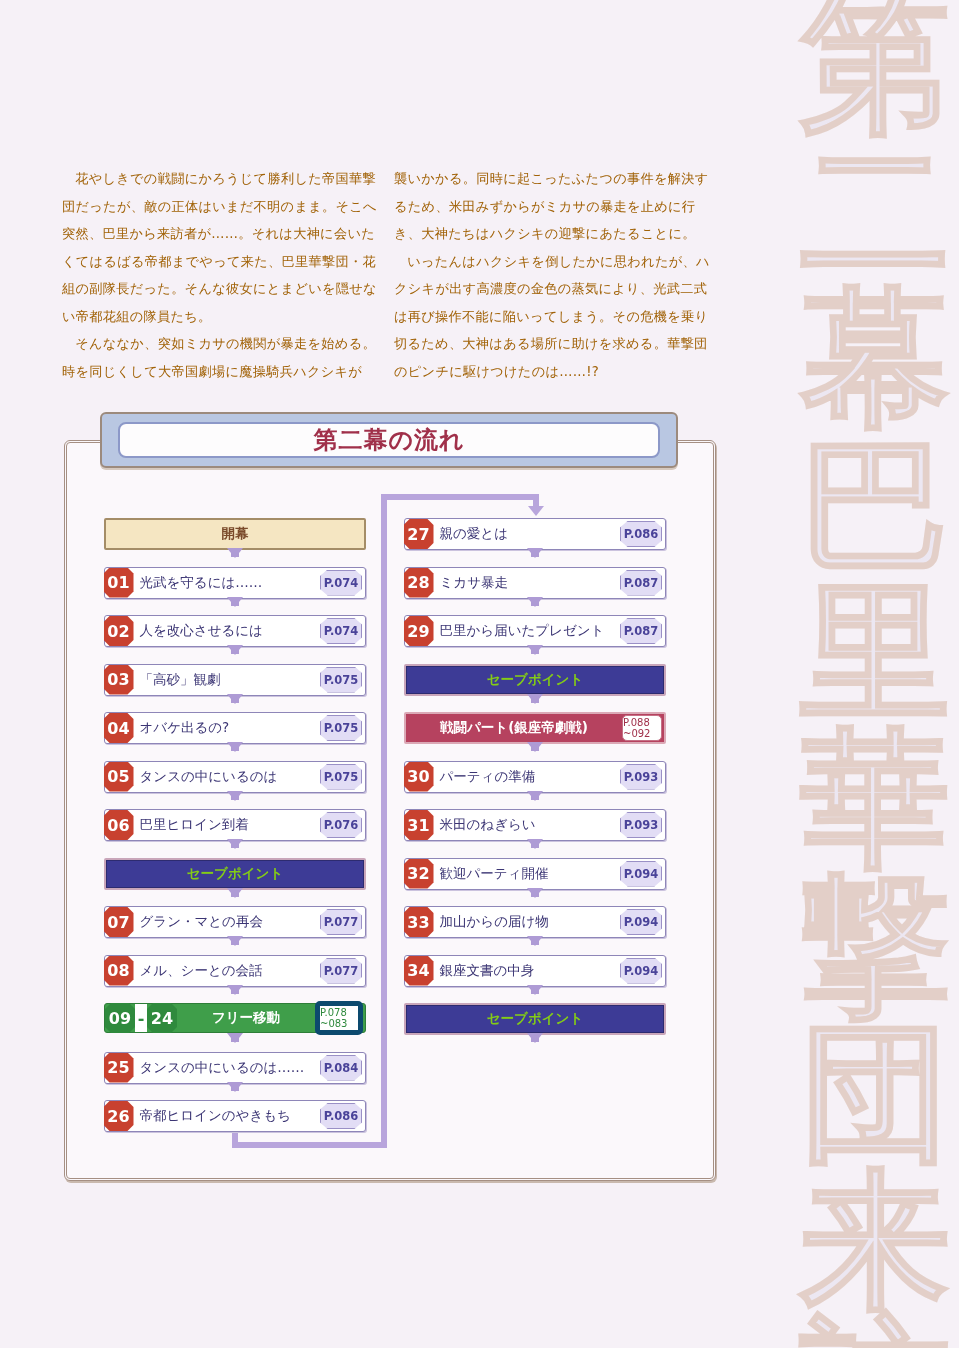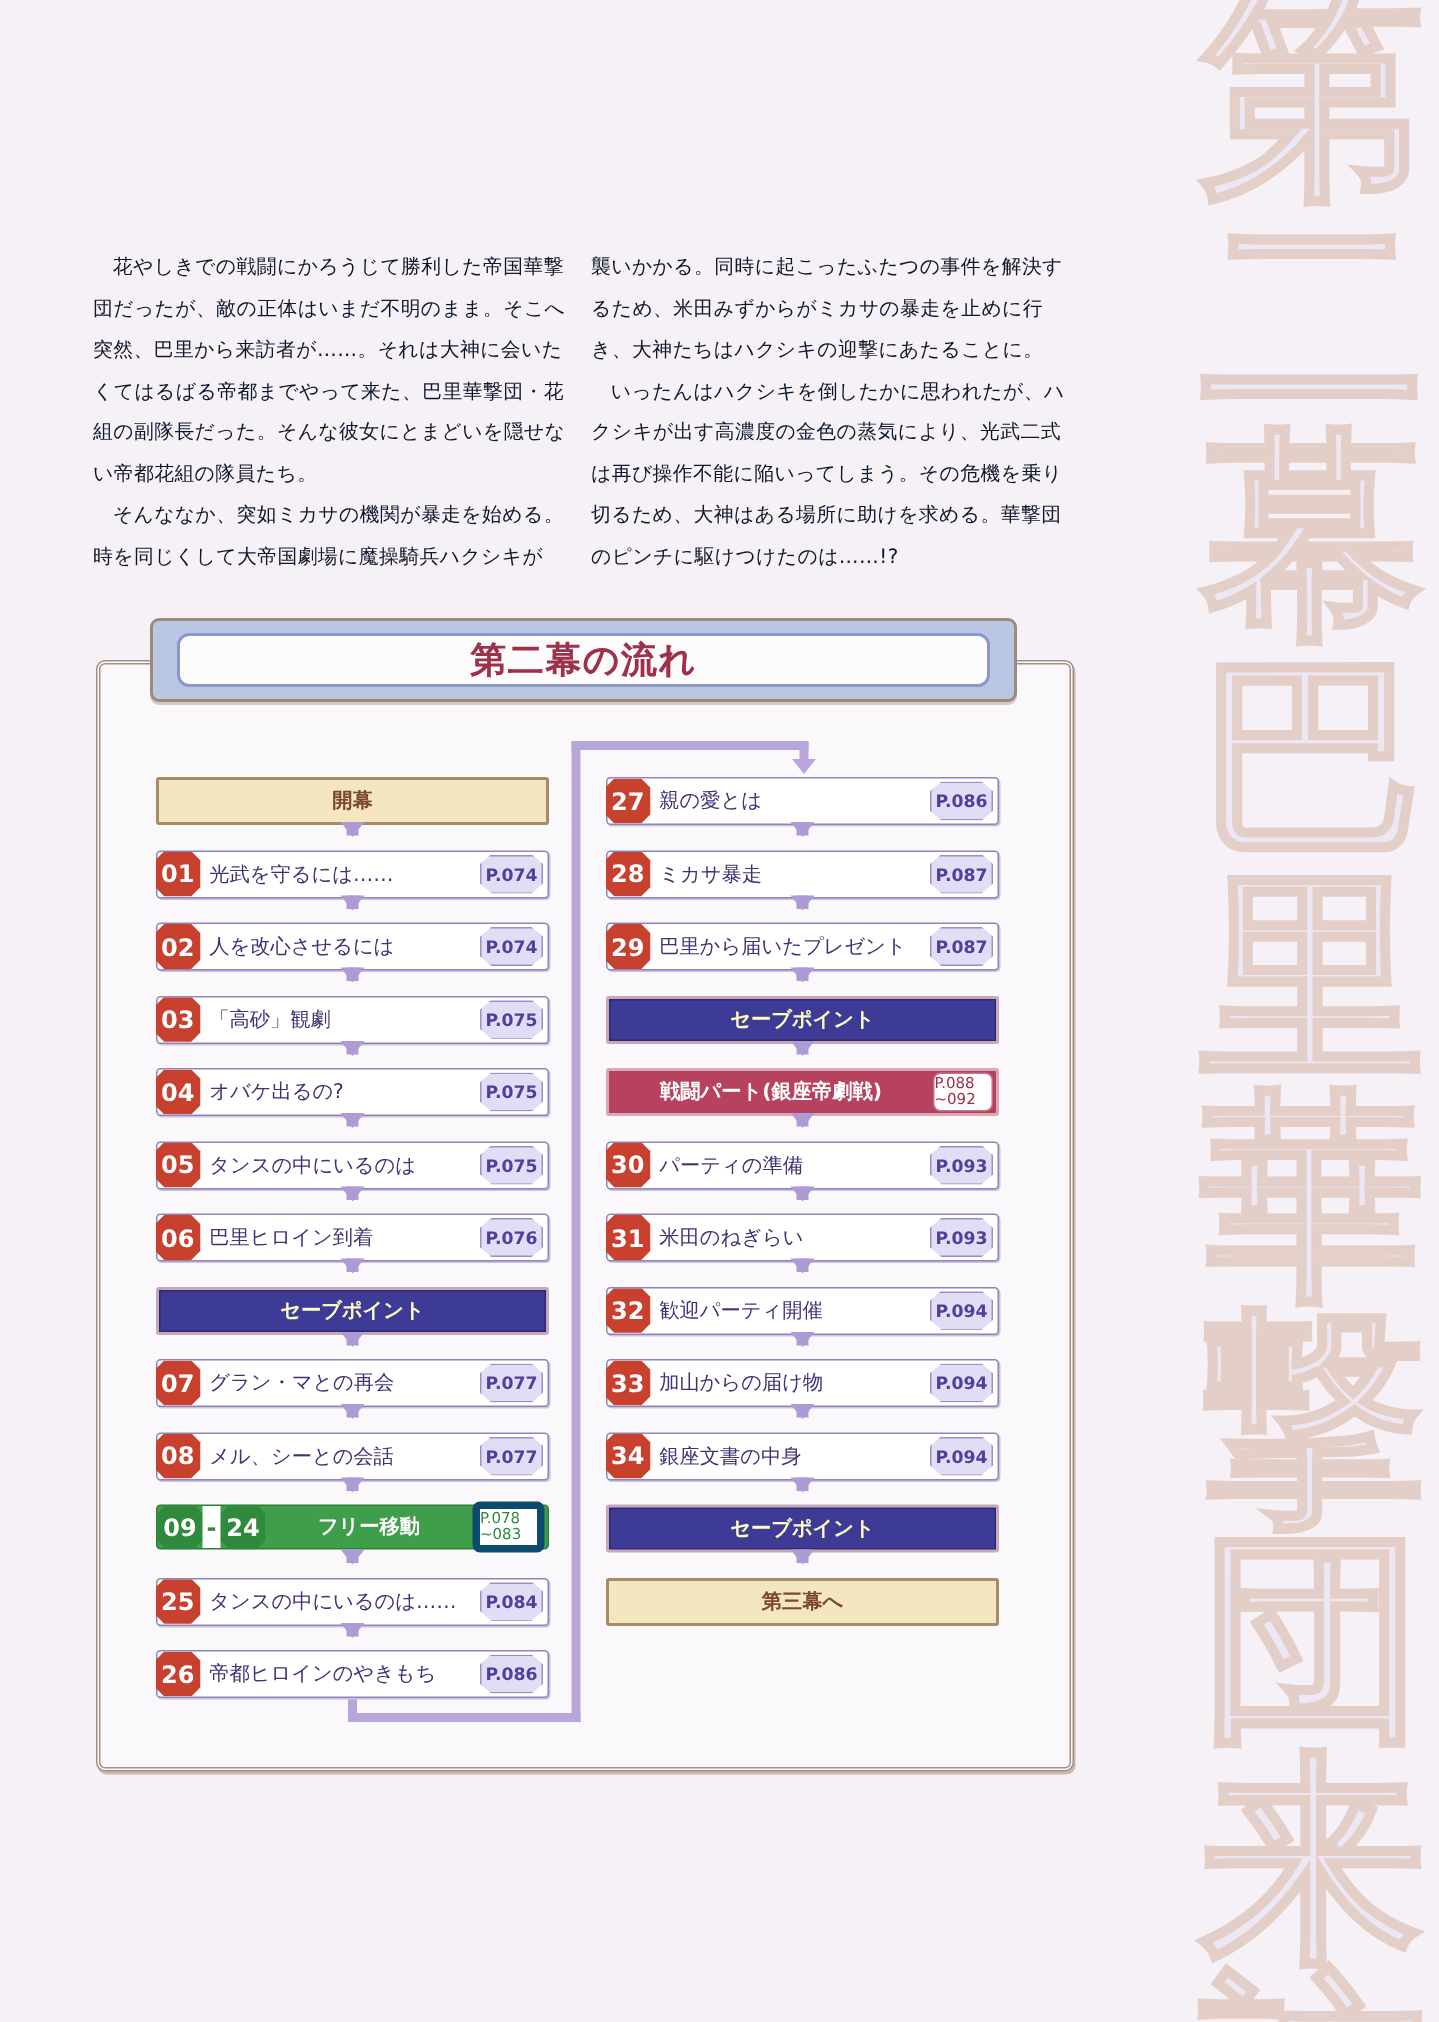--- a/index.html
+++ b/index.html
@@ -16,21 +16,21 @@
   .bg-title span {
     font-family:"DejaVu Serif", serif;
     font-weight:bold;
     font-size:150px; line-height:147px;
     color:#ece7f2;
     -webkit-text-stroke:2px #e3cfc8;
   }
   .intro {
     position:absolute; top:165px; width:316px;
     font-size:13.2px; line-height:27.5px; letter-spacing:0.3px;
-    color:#0f172a;
+    color:#a16207;
   }
   .intro p { margin:0; text-indent:1em; }
   .intro.left { left:62px; }
   .intro.right { left:394px; }
   .intro.right p.cont { text-indent:0; }
 
   .frame {
     position:absolute; left:64px; top:440px; width:646px; height:735px;
     border:3px double #a58f83;
     background:#fbf8fb;
@@ -92,21 +92,21 @@
     clip-path: polygon(18% 0,82% 0,100% 25%,100% 75%,82% 100%,18% 100%,0 75%,0 25%);
     border-radius:6px;
   }
 
   .banner {
     height:28px; border-radius:2px;
     display:flex; align-items:center; justify-content:center;
     font-weight:bold; font-size:13.5px;
   }
   .banner.gold { background:#f5e6c2; border:2px solid #a48d67; color:#7a4a2a; }
-  .banner.save { background:#3d3b96; border:2px solid #c9a6ba; color:#fef9c3;
+  .banner.save { background:#3d3b96; border:2px solid #c9a6ba; color:#84cc16;
                  box-shadow:0 0 0 1px #2d2b70 inset; }
   .banner.battle {
     background:#b6425f; border:2px solid #dba9b6; color:#fff; justify-content:flex-start;
     position:relative;
   }
   .banner.battle .btxt { flex:1; text-align:center; }
   .banner.battle .bpage, .banner.free .bpage {
     width:38px; height:24px; margin-right:2px;
     background:#fff; border-radius:5px;
     font-size:10px; line-height:11px; font-weight:normal;
@@ -344,16 +344,13 @@
   <div class="node">
     <div class="step">
       <div class="num">34</div>
       <div class="label">銀座文書の中身</div>
       <div class="page">P.094</div>
     </div>
   </div>
   <div class="node">
     <div class="banner save">セーブポイント</div>
   </div>
-  <div class="node last">
-    <div class="banner gold">第三幕へ</div>
-  </div>
 </div>
 
 </body></html>

